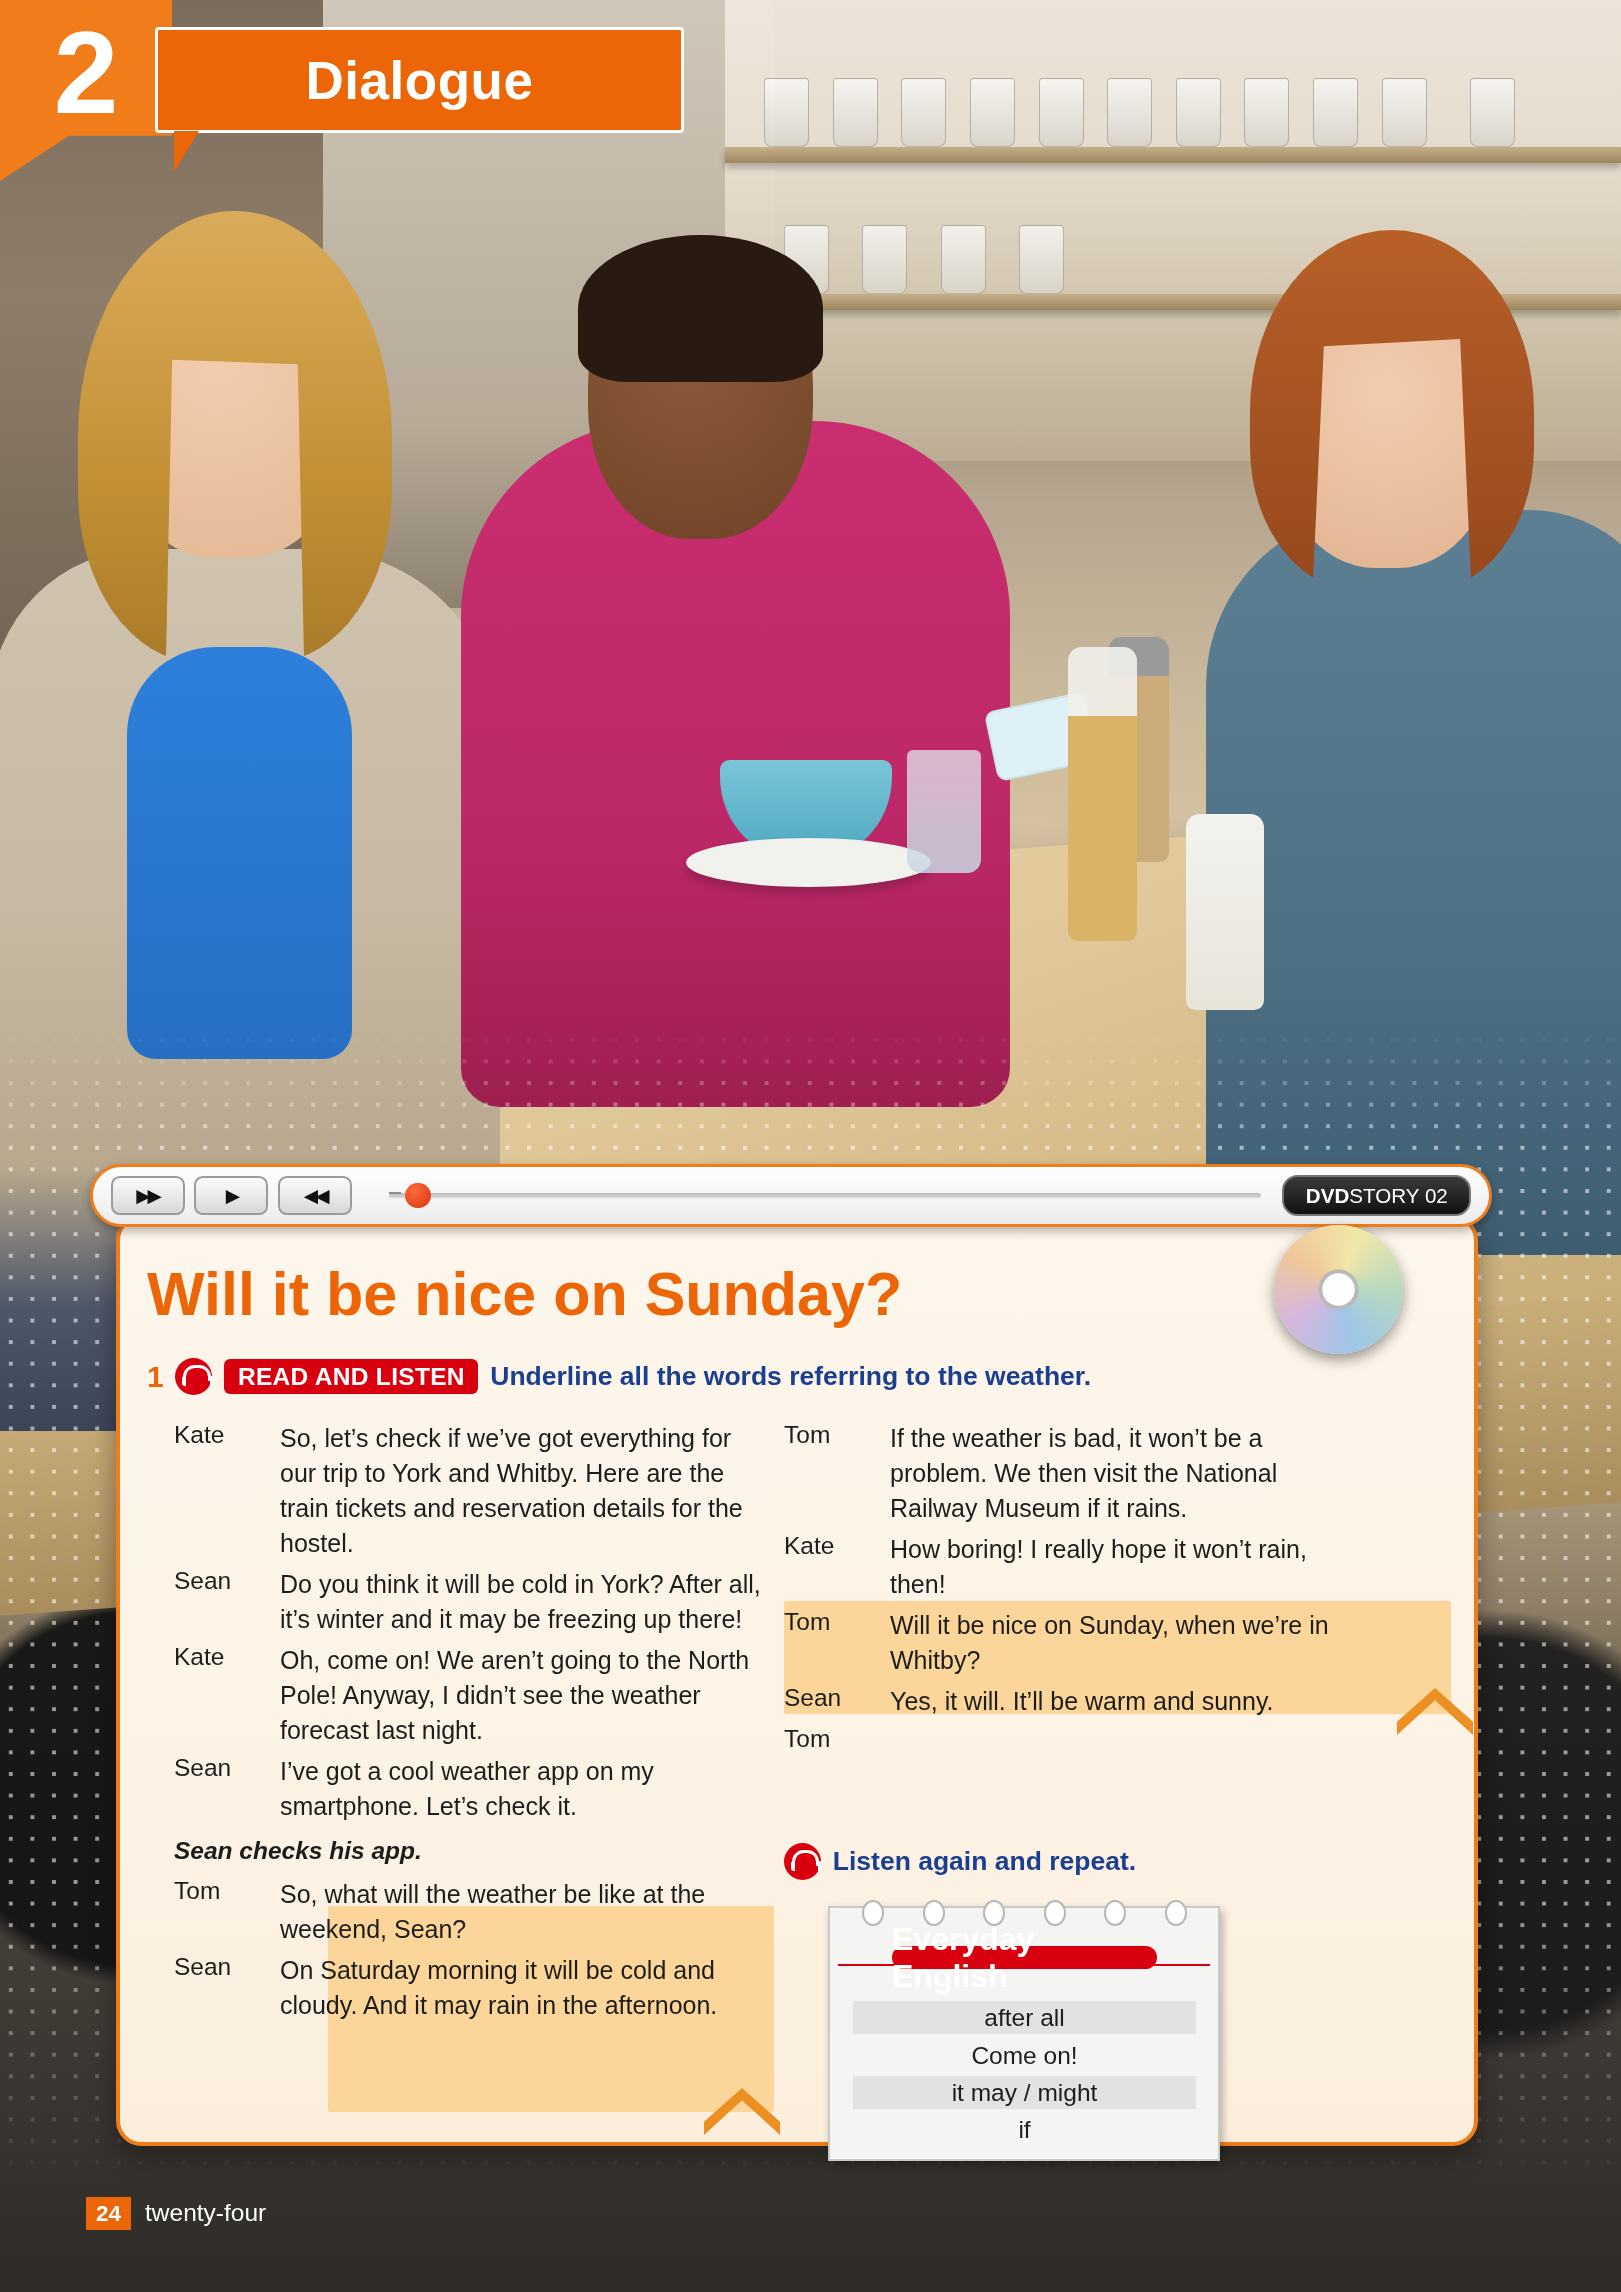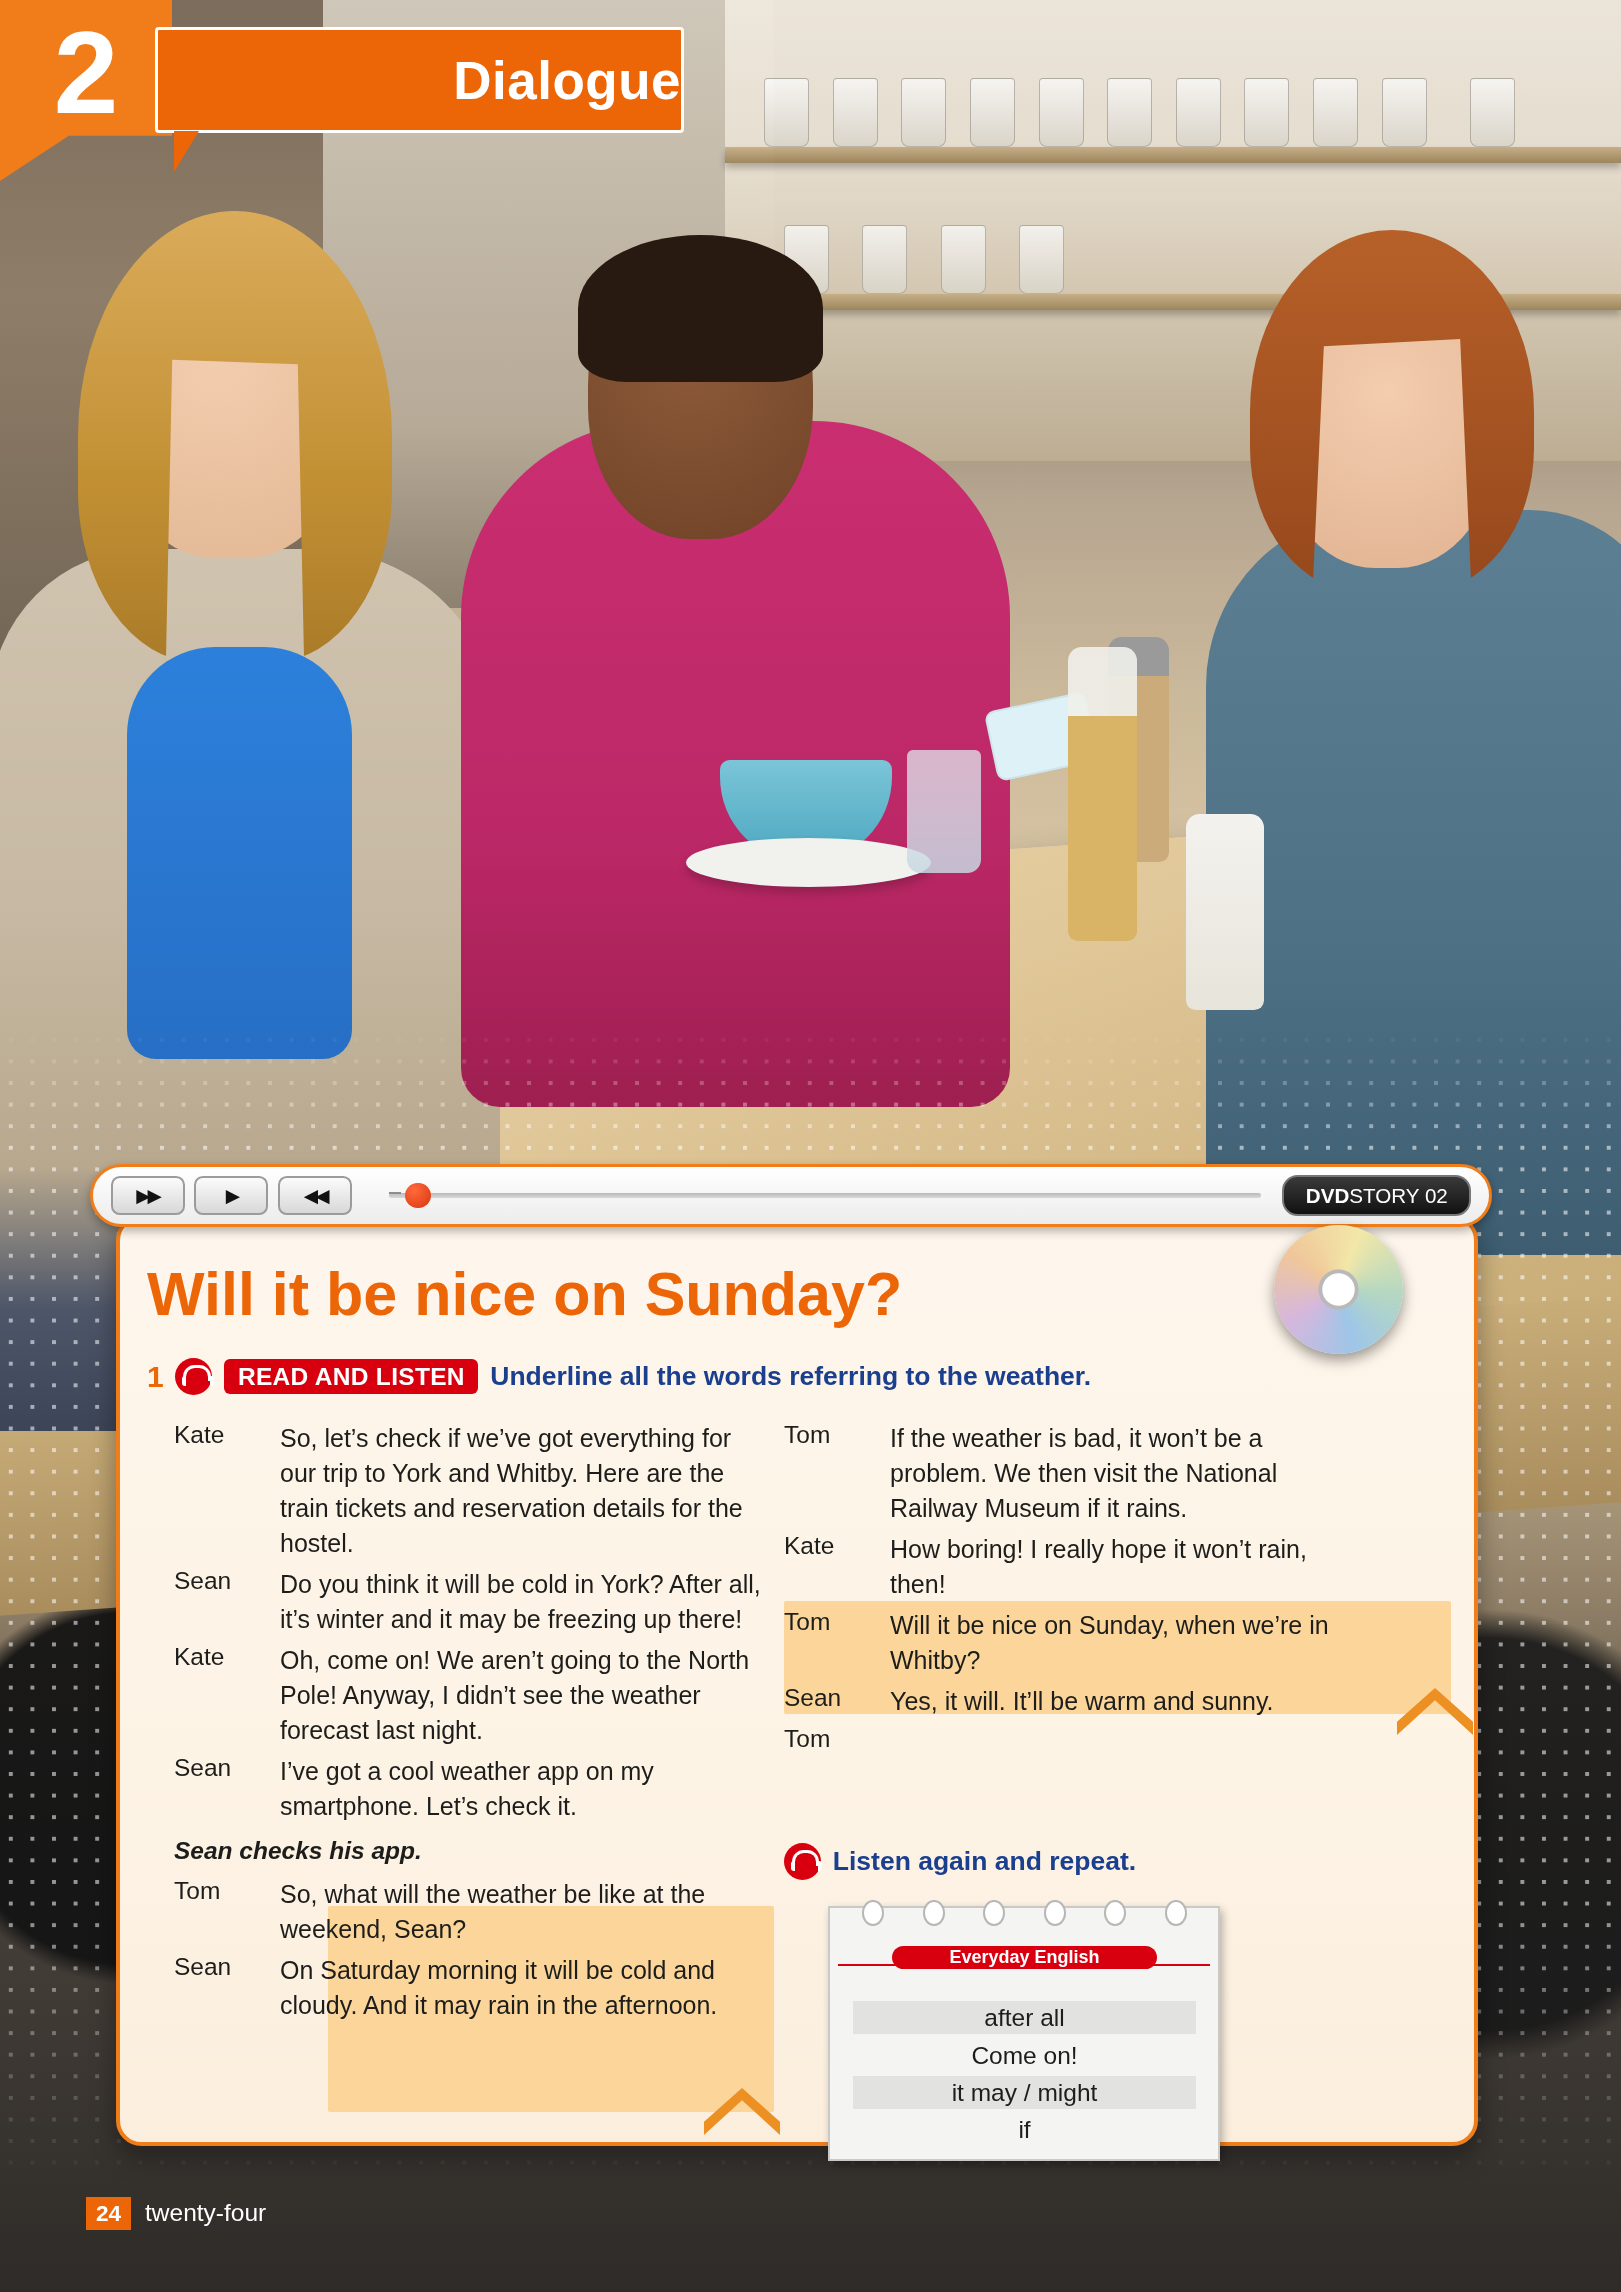--- a/index.html
+++ b/index.html
@@ -156,21 +156,21 @@
     clip-path:polygon(0 0, 100% 0, 100% 75%, 40% 75%, 0 100%);
     color:#fff;
     font-size:116px; font-weight:bold; line-height:147px; text-align:center;
     font-family:"Liberation Sans", sans-serif;
   }
   #section-tab {
     position:absolute; left:155px; top:27.4px; width:529px; height:106px;
     background:#ec6608;
     border:3.9px solid #fff;
     border-radius:3.9px;
-    display:flex; align-items:center; justify-content:flex-end;
+    display:flex; align-items:center; justify-content:center;
   }
   #section-tab span {
     color:#fff; font-size:53px; font-weight:bold; letter-spacing:0.5px;
   }
   #tab-tail {
     position:absolute; left:174px; top:131px; width:0; height:0;
     border-left:25.5px solid #ec6608;
     border-bottom:41px solid transparent;
   }
 
@@ -290,21 +290,21 @@
   #ee-box {
     position:absolute; left:828px; top:1906px; width:392px; height:255px;
     background:#f4f4f2;
     border:2px solid #c9c9c7;
     box-shadow:2.9px 3.9px 8.8px rgba(0,0,0,.3);
   }
   #ee-rings { position:absolute; left:843px; top:1900px; width:363px; height:25.5px; display:flex; justify-content:space-around; }
   .ring { width:21.6px; height:25.5px; border:2.9px solid #b7b7b5; border-radius:50%; background:#fff; }
   #ee-title {
     position:absolute; left:892px; top:1946px; width:265px; height:23px;
-    background:#d8000f; color:#fff; font-size:18px; font-weight:bold;
+    background:#d8000f; color:#fff; font-size:32px; font-weight:bold;
     display:flex; align-items:center; justify-content:center;
     border-radius:17.6px;
   }
   #ee-line {
     position:absolute; left:838px; top:1964px; width:372px; height:2px; background:#d8000f;
   }
   .ee-item {
     position:absolute; left:853px; width:343px; height:33px;
     display:flex; align-items:center; justify-content:center;
     font-size:24.5px; color:#1d1d1b;

